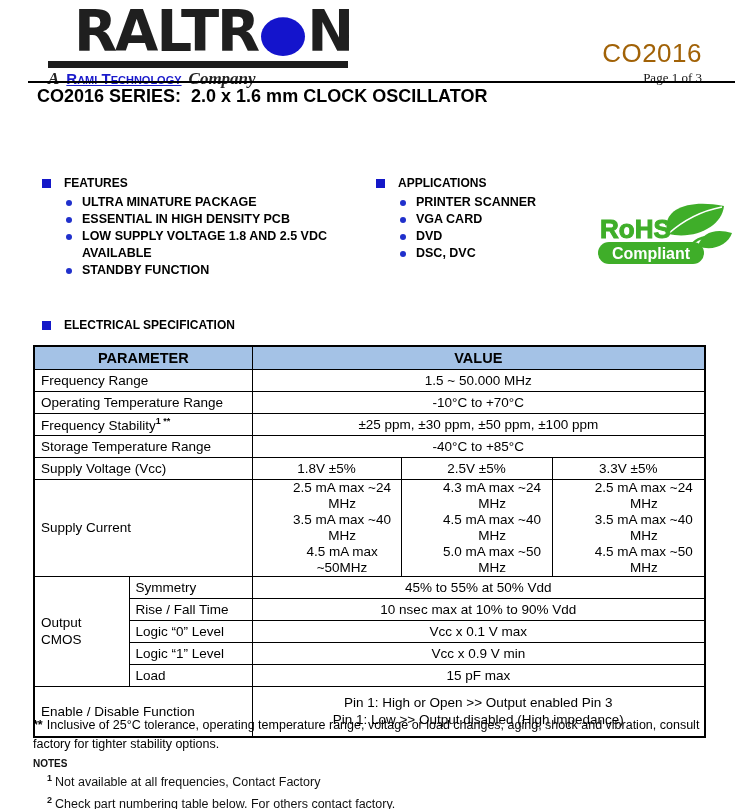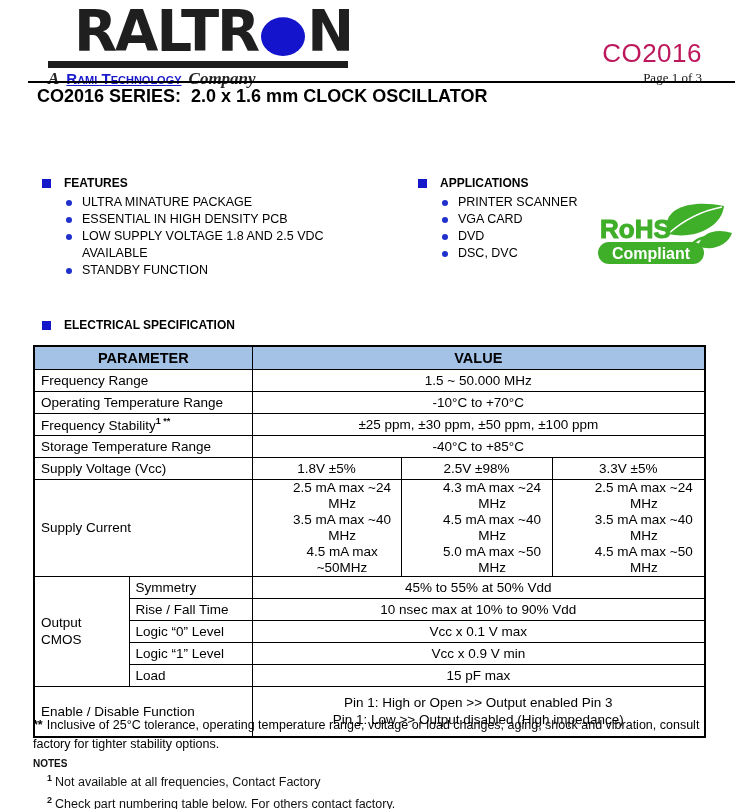--- a/index.html
+++ b/index.html
@@ -55,21 +55,21 @@
     font-variant: small-caps;
     font-weight: bold;
     font-size: 15px;
     color: #1a1acc;
     text-decoration: underline;
     margin: 0 3px;
   }
 
   
   .doc-id { position: absolute; right: 33px; top: 38px; text-align: right; }
-  .doc-code { font-size: 26px; color: #be185d; letter-spacing: 0.5px; }
+  .doc-code { font-size: 26px; color: #a16207; letter-spacing: 0.5px; }
   .page-num { font-family: "Liberation Serif", serif; font-size: 13px; margin-top: 1px; }
 
   .head-rule {
     position: absolute; left: 28px; right: 0; top: 81px;
     border: none; border-top: 2px solid #000;
   }
 
   .series-title {
     position: absolute; left: 37px; top: 86px;
     font-size: 18px; font-weight: bold; color: #000;
@@ -80,25 +80,25 @@
   .section-head { display: flex; align-items: center; gap: 13px; }
   .sq-bullet { width: 9px; height: 9px; background: #1418c8; flex: 0 0 auto; }
   .section-head .label { font-size: 12px; font-weight: bold; color: #000; }
 
   .blist { list-style: none; margin-top: 4px; padding-left: 24px; }
   .blist li { display: flex; gap: 10px; line-height: 17px; }
   .dot {
     width: 6px; height: 6px; border-radius: 50%;
     background: #2030cc; margin-top: 6px; flex: 0 0 auto;
   }
-  .blist .itxt { font-size: 12.5px; font-weight: normal; color: #000; }
+  .blist .itxt { font-size: 12.5px; font-weight: bold; color: #000; }
 
   .features { position: absolute; left: 42px; top: 176px; width: 330px; }
   .features .itxt { max-width: 268px; }
-  .applications { position: absolute; left: 418px; top: 176px; width: 200px; }
+  .applications { position: absolute; left: 376px; top: 176px; width: 200px; }
 
   .rohs { position: absolute; left: 596px; top: 200px; width: 138px; height: 72px; }
 
   .spec-head { position: absolute; left: 42px; top: 318px; }
 
   
   .spec-table-wrap { position: absolute; left: 33px; top: 345px; }
   table.spec {
     border-collapse: collapse;
     table-layout: fixed;
@@ -260,21 +260,21 @@
         <td class="param" colspan="2"><span>Frequency Stability</span><sup class="fs">1 **</sup></td>
         <td class="val" colspan="3">±25 ppm, ±30 ppm, ±50 ppm, ±100 ppm</td>
       </tr>
       <tr class="r-norm">
         <td class="param" colspan="2">Storage Temperature Range</td>
         <td class="val" colspan="3">-40°C to +85°C</td>
       </tr>
       <tr class="r-norm">
         <td class="param" colspan="2">Supply Voltage (Vcc)</td>
         <td class="val">1.8V ±5%</td>
-        <td class="val">2.5V ±98%</td>
+        <td class="val">2.5V ±5%</td>
         <td class="val">3.3V ±5%</td>
       </tr>
       <tr class="r-current">
         <td class="param" colspan="2">Supply Current</td>
         <td class="val multiline">2.5 mA max ~24 MHz
 3.5 mA max ~40 MHz
 4.5 mA max ~50MHz</td>
         <td class="val multiline">4.3 mA max ~24 MHz
 4.5 mA max ~40 MHz
 5.0 mA max ~50 MHz</td>

